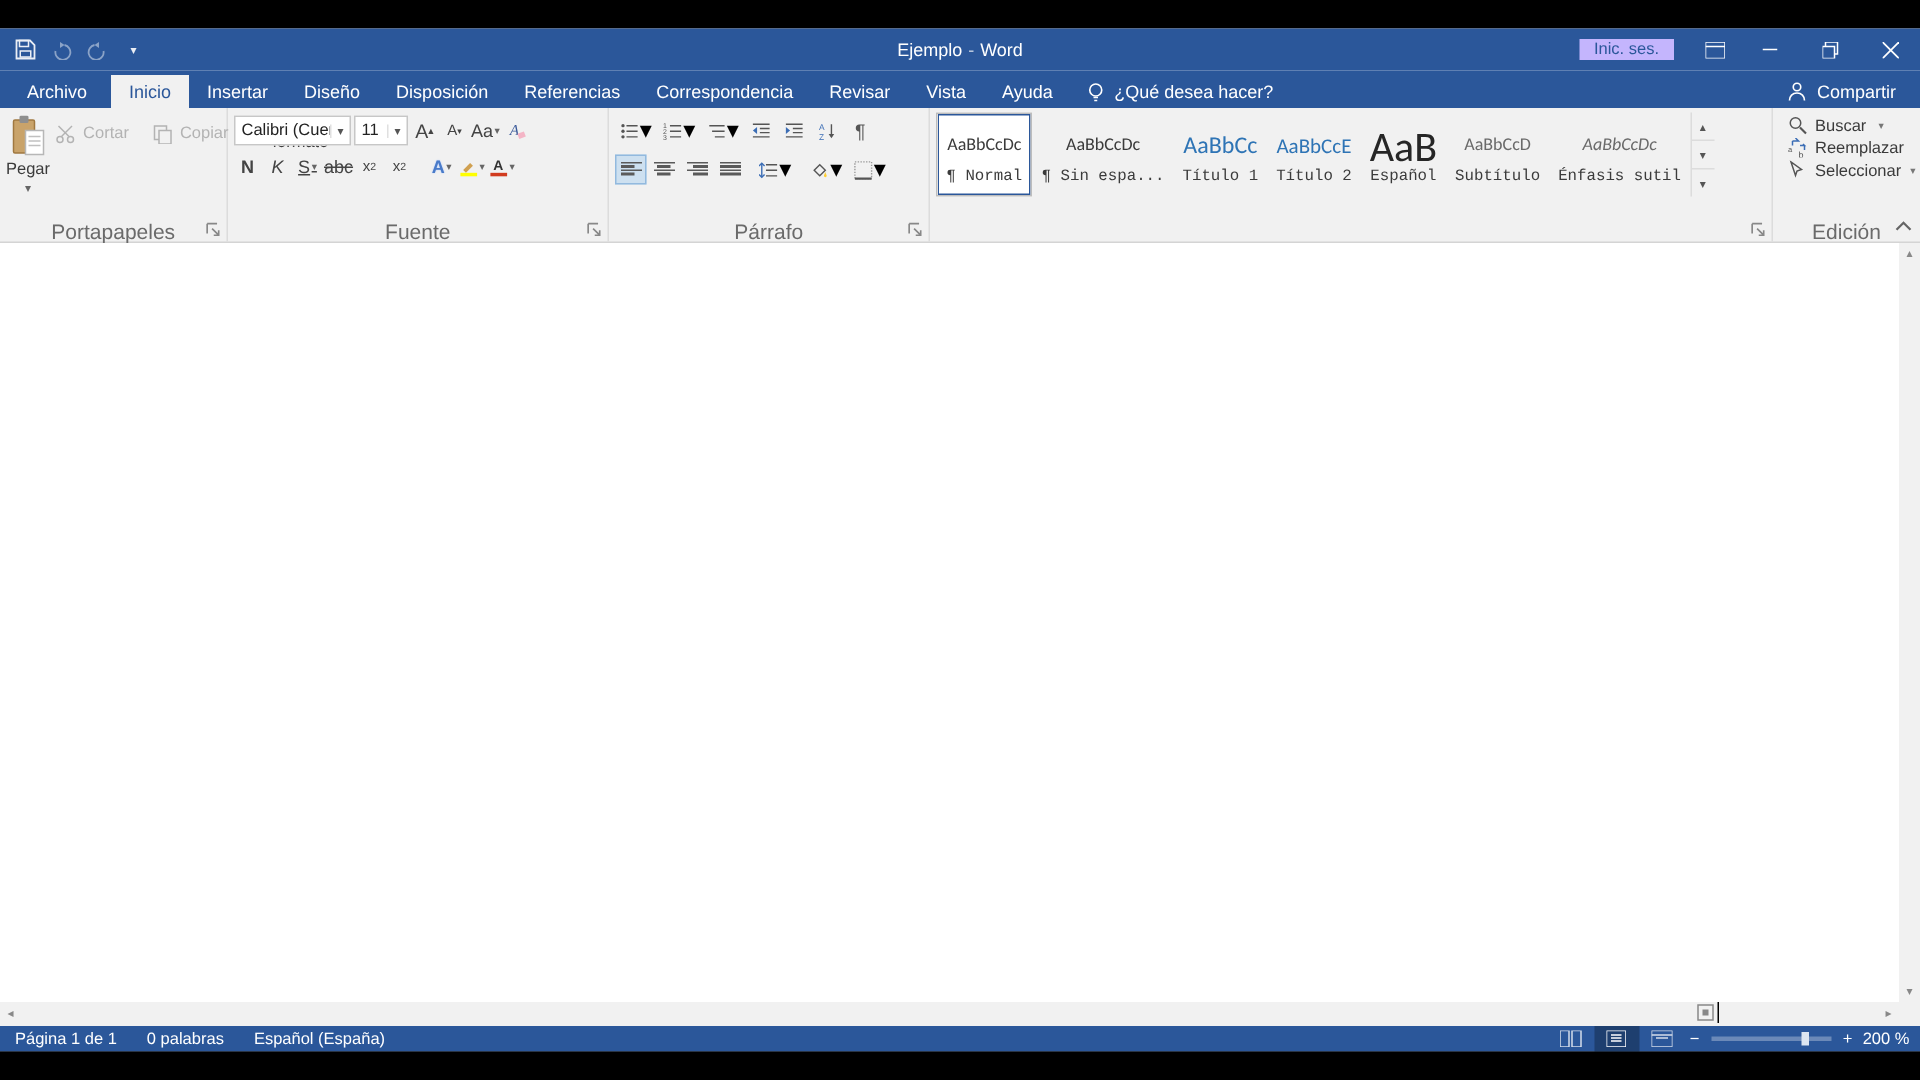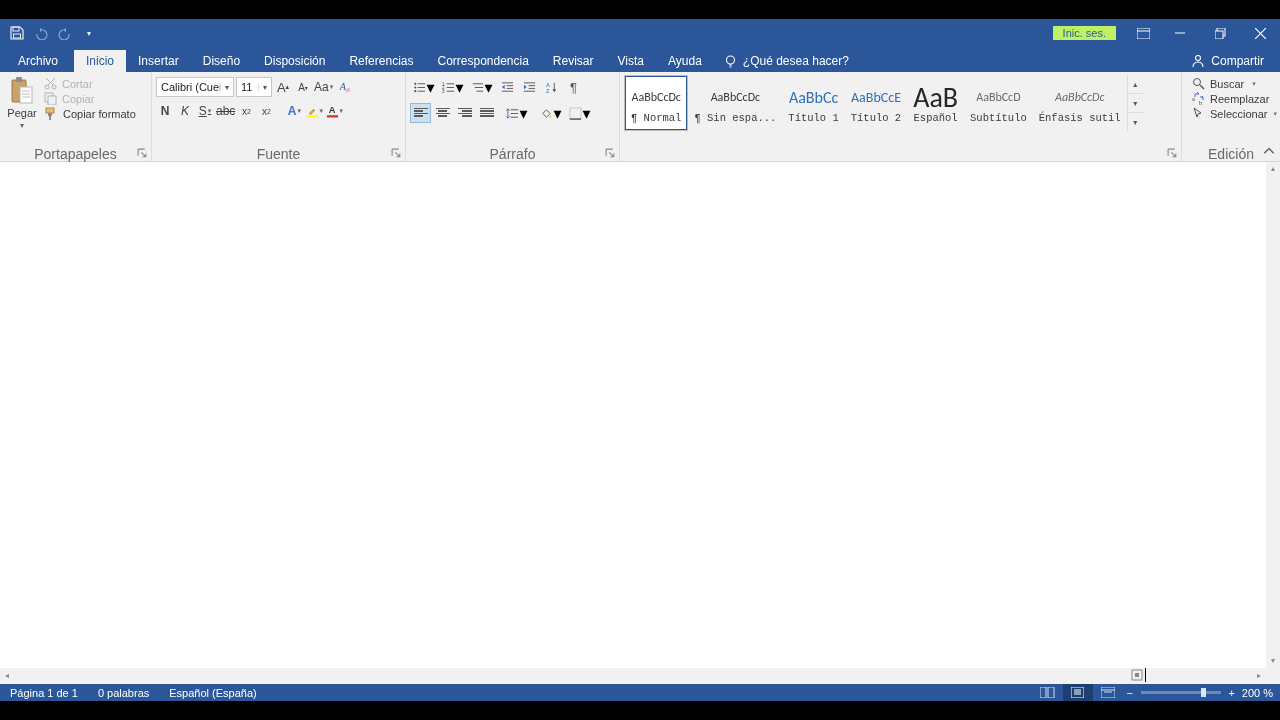--- a/index.html
+++ b/index.html
@@ -15,21 +15,21 @@
 .window { flex: 1; display: flex; flex-direction: column; background: #fff; }
 
 
 .titlebar { height: 28px; background: #2b579a; display: flex; align-items: center; color: #fff; font-size: 12px; }
 .qat { display: flex; align-items: center; gap: 2px; padding: 0 6px; }
 .qat-btn { width: 22px; height: 22px; display: flex; align-items: center; justify-content: center; opacity: .9; }
 .qat-btn.disabled { opacity: .45; }
 .title { position: absolute; left: 0; right: 0; text-align: center; font-size: 12px; pointer-events: none; }
 .title .sep { margin: 0 4px; opacity: .7; }
 .win-controls { margin-left: auto; display: flex; align-items: center; }
-.signin { background: #bef264; color: #2b579a; padding: 1px 10px; font-size: 11px; margin-right: 10px; }
+.signin { background: #c4b5fd; color: #2b579a; padding: 1px 10px; font-size: 11px; margin-right: 10px; }
 .win-btn { width: 40px; height: 26px; display: flex; align-items: center; justify-content: center; }
 .win-btn.touch { width: 34px; }
 
 
 .tabrow { height: 25px; background: #2b579a; display: flex; align-items: flex-end; color: #fff; font-size: 12px; padding-left: 2px; }
 .tab { padding: 4px 12px; cursor: pointer; }
 .tab.archivo { padding: 4px 16px; }
 .tab.active { background: #f1f1f1; color: #2b579a; }
 .help-col { display: flex; align-items: center; gap: 6px; margin-left: 10px; padding-bottom: 4px; }
 .tab-right { margin-left: auto; display: flex; align-items: center; gap: 6px; padding-right: 16px; padding-bottom: 4px; }
@@ -40,21 +40,21 @@
 .group-body { flex: 1; display: flex; align-items: flex-start; }
 .group-label { text-align: center; font-size: 14px; color: #6a6a6a; padding-bottom: 2px; position: relative; height: 15px; }
 .dlg-launcher { position: absolute; right: 3px; bottom: 2px; width: 11px; height: 11px; }
 .collapse-btn { position: absolute; right: 4px; bottom: 2px; width: 14px; height: 14px; }
 
 
 .paste-btn { width: 36px; display: flex; flex-direction: column; align-items: center; gap: 2px; padding-top: 2px; }
 .paste-icon { width: 24px; height: 28px; }
 .paste-label { font-size: 11px; color: #3b3b3b; }
 .paste-arrow { font-size: 8px; color: #666; }
-.clip-stack { display: flex; flex-direction: column; gap: 2px; padding: 2px 4px; }
+.clip-stack { display: flex; gap: 16px; padding: 2px 4px; }
 .clip-item { display: flex; align-items: center; gap: 5px; font-size: 11px; color: #3b3b3b; }
 .clip-item.disabled { color: #b3b3b3; }
 
 
 .font-rows { display: flex; flex-direction: column; gap: 4px; padding-top: 2px; }
 .font-row { display: flex; align-items: center; gap: 2px; }
 .combo { border: 1px solid #c7c7c7; background: #fff; height: 20px; display: flex; align-items: center; }
 .combo.name { width: 78px; }
 .combo.size { width: 36px; }
 .combo .txt { flex: 1; padding: 0 4px; font-size: 11px; color: #222; overflow: hidden; white-space: nowrap; }
@@ -142,20 +142,23 @@
             </svg>
         </div>
         <div class="qat-btn disabled">
           <svg width="14" height="14" viewBox="0 0 14 14">
               <path d="M5 4 A5 5 0 1 0 11 8" fill="none" stroke="#fff" stroke-width="1.2"></path>
               <path d="M8 2l-3 2 3 2z" fill="#fff"></path>
             </svg>
         </div>
         <div class="qat-btn" style="font-size:8px">▾</div>
       </div>
+      <div class="title">
+        <span>Ejemplo</span><span class="sep">-</span><span>Word</span>
+      </div>
       <div class="win-controls">
         <div class="signin">Inic. ses.</div>
         <div class="win-btn touch">
           <svg width="13" height="11" viewBox="0 0 13 11">
               <rect x="0" y="0" width="13" height="11" fill="none" stroke="#fff" stroke-width="1"></rect>
               <line x1="0" y1="3" x2="13" y2="3" stroke="#fff"></line>
             </svg>
         </div>
         <div class="win-btn">
             <svg width="10" height="10">

